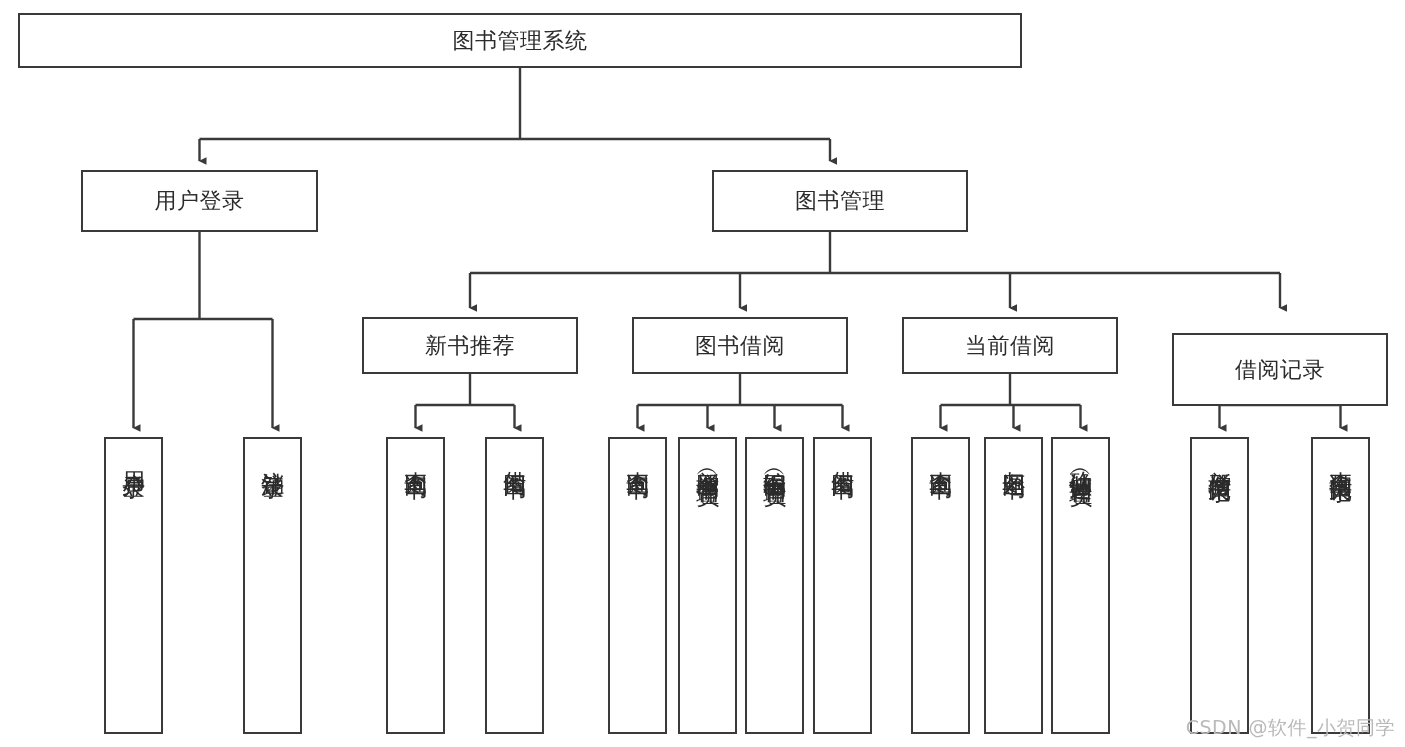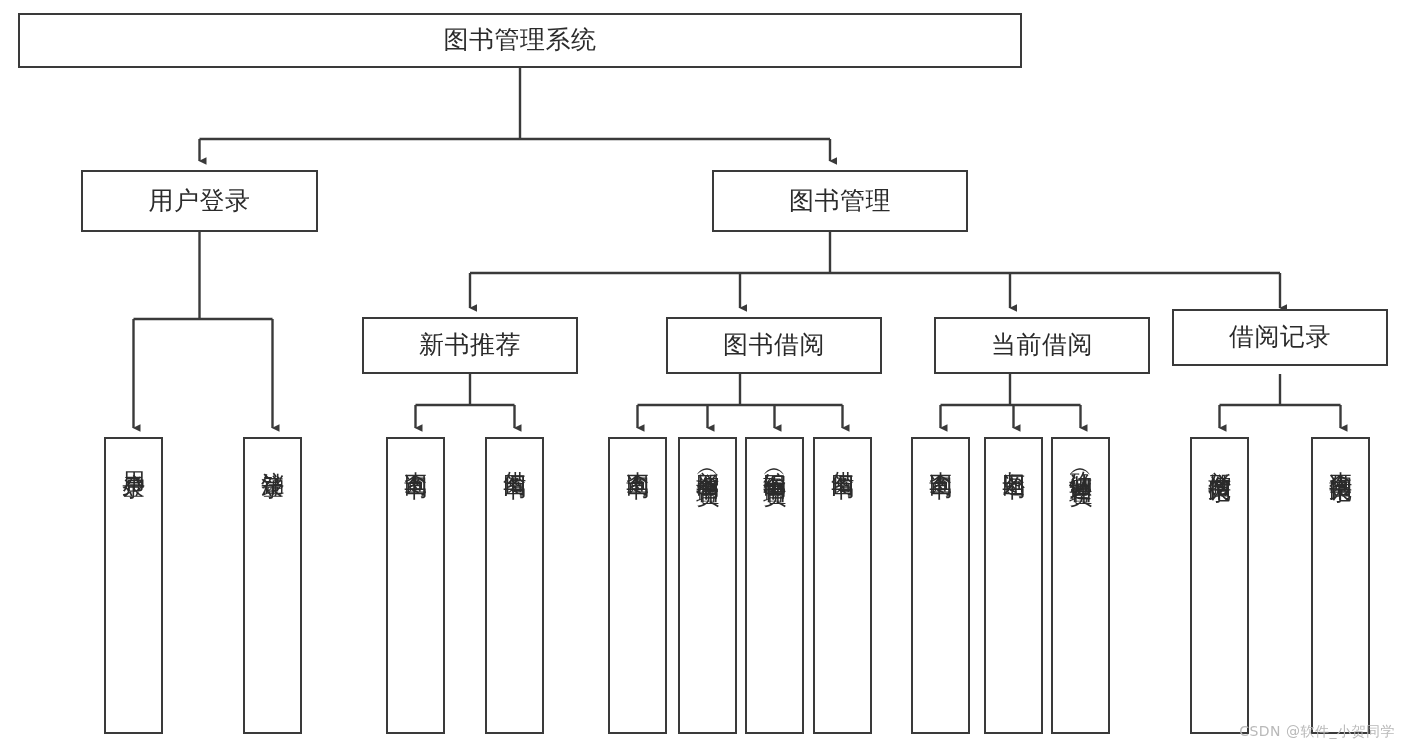--- a/index.html
+++ b/index.html
@@ -30,42 +30,42 @@
     box-sizing: border-box;
     border: 2px solid #3a3a3a;
     background: #ffffff;
     display: flex;
     align-items: center;
     justify-content: center;
     color: #2b2b2b;
     z-index: 2;
   }
   .node-h .node-label {
-    font-size: 25px;
+    font-size: 22px;
     line-height: 1.15;
     letter-spacing: 0.5px;
     white-space: nowrap;
   }
   .node-v {
     align-items: flex-start;
     padding-top: 14px;
   }
   .node-v .node-label {
     writing-mode: vertical-rl;
     text-orientation: upright;
     font-size: 23px;
     line-height: 1.28;
     letter-spacing: 2px;
     white-space: nowrap;
   }
   .watermark {
     position: absolute;
     right: 10px;
     bottom: 6px;
-    font-size: 14px;
+    font-size: 19px;
     color: #b9b9b9;
     letter-spacing: 0.5px;
     white-space: nowrap;
     z-index: 3;
     user-select: none;
   }
 </style>
 </head>
 <body>
 
@@ -120,27 +120,27 @@
       </div>
       <div class="node node-h" style="left: 81px; top: 170px; width: 237px; height: 62px;">
         <span class="node-label">用户登录</span>
       </div>
       <div class="node node-h" style="left: 712px; top: 170px; width: 256px; height: 62px;">
         <span class="node-label">图书管理</span>
       </div>
       <div class="node node-h" style="left: 362px; top: 317px; width: 216px; height: 57px; align-items: center;">
         <span class="node-label">新书推荐</span>
       </div>
-      <div class="node node-h" style="left: 632px; top: 317px; width: 216px; height: 57px; margin-left: 34px;">
+      <div class="node node-h" style="left: 632px; top: 317px; width: 216px; height: 57px;">
         <span class="node-label">图书借阅</span>
       </div>
-      <div class="node node-h" style="left: 902px; top: 317px; width: 216px; height: 57px; margin-left: 32px;">
+      <div class="node node-h" style="left: 902px; top: 317px; width: 216px; height: 57px;">
         <span class="node-label">当前借阅</span>
       </div>
-      <div class="node node-h" style="left: 1172px; top: 309px; width: 216px; height: 57px;">
+      <div class="node node-h" style="left: 1172px; top: 333px; width: 216px; height: 73px;">
         <span class="node-label">借阅记录</span>
       </div>
       <div class="node node-v" style="left: 104px; top: 437px; width: 59px; height: 297px;">
         <span class="node-label">用户登录</span>
       </div>
       <div class="node node-v" style="left: 243px; top: 437px; width: 59px; height: 297px;">
         <span class="node-label">注销登录</span>
       </div>
       <div class="node node-v" style="left: 386px; top: 437px; width: 59px; height: 297px;">
         <span class="node-label">查询图书</span>

